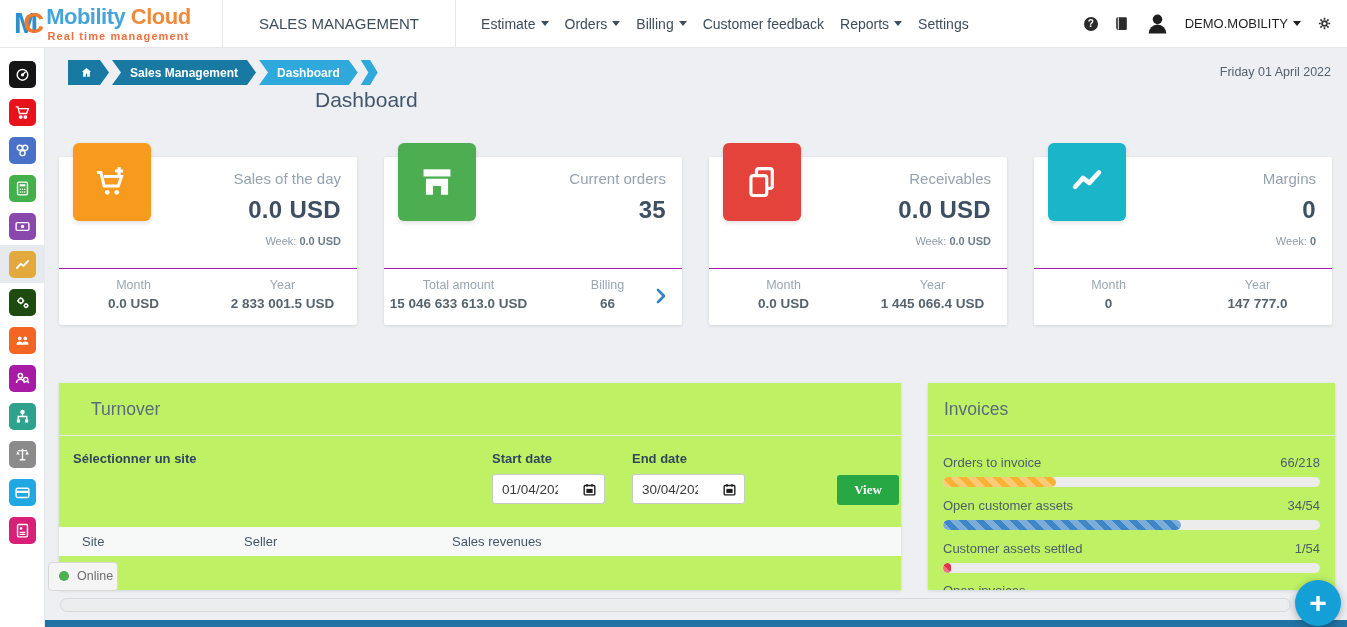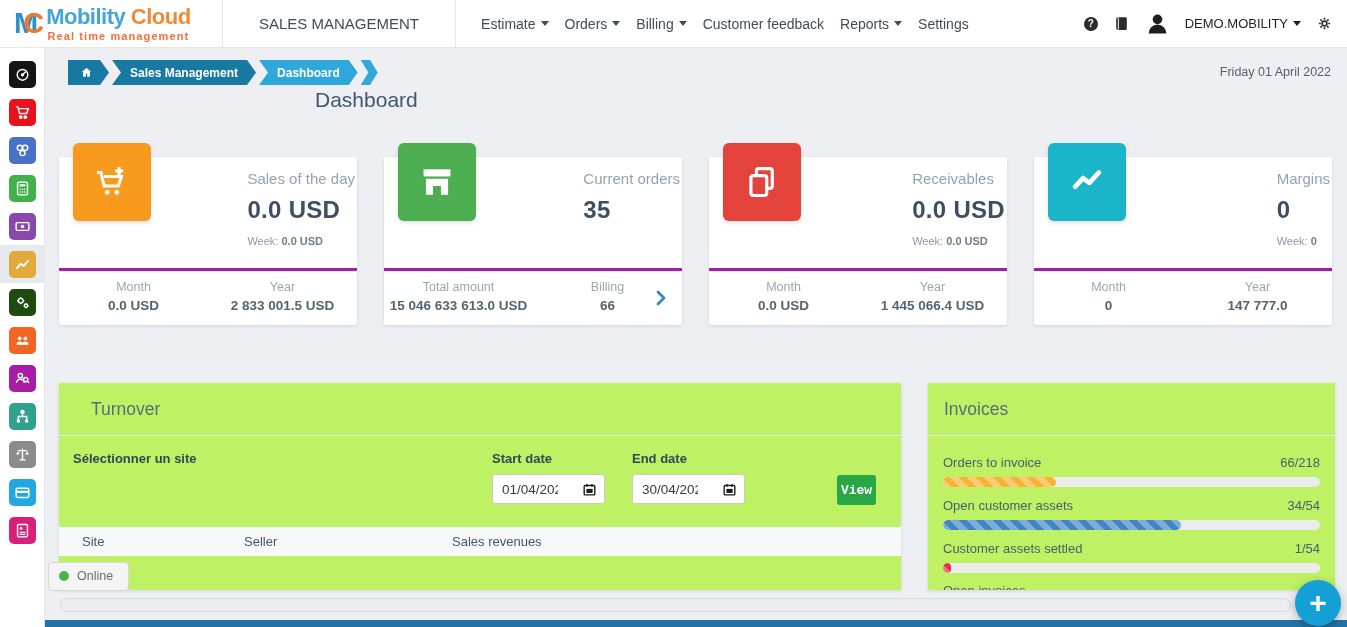--- a/index.html
+++ b/index.html
@@ -41,58 +41,58 @@
   .crumb-last { background:#2fa9dc; padding:0 18px 0 18px; clip-path:polygon(0 0, calc(100% - 9px) 0, 100% 50%, calc(100% - 9px) 100%, 0 100%, 9px 50%); }
   .crumb-tail { width:17px; height:25px; background:#2fa9dc; clip-path:polygon(0 0, 55% 0, 100% 50%, 55% 100%, 0 100%, 45% 50%); }
   .page-date { position:absolute; right:16px; top:65px; font-size:12.5px; color:#55616e; }
   .page-title { position:absolute; left:315px; top:88px; font-size:21px; color:#44566c; }
 
   
   .cards { position:absolute; left:59px; top:157px; display:grid; grid-template-columns:repeat(4,298px); gap:27px; }
   .card { position:relative; background:#fff; height:168px; border-radius:2px; box-shadow:0 1px 3px rgba(50,60,70,.14); }
   .card-icon { position:absolute; top:-14px; left:14px; width:78px; height:78px; border-radius:6px; display:flex; align-items:center; justify-content:center; box-shadow:0 2px 4px rgba(0,0,0,.12); }
   .card-icon svg { width:38px; height:38px; }
-  .card-head { position:absolute; top:13px; right:2px; text-align:left; }
+  .card-head { position:absolute; top:13px; right:16px; text-align:right; }
   .card-title { font-size:15px; color:#95a2b0; }
   .card-value { font-size:24px; font-weight:bold; color:#3e4f63; margin-top:9px; letter-spacing:0.3px; }
   .card-week { font-size:11px; color:#8d9aa8; margin-top:11px; }
   .card-week b { color:#6e7d8b; }
-  .card-foot { position:absolute; left:0; right:0; bottom:0; height:57px; border-top:3px solid #a21caf; display:flex; align-items:flex-start; }
+  .card-foot { position:absolute; left:0; right:0; bottom:0; height:57px; border-top:1px solid #a21caf; display:flex; align-items:flex-start; }
   .foot-col { flex:1; text-align:center; padding-top:9px; }
   .foot-label { font-size:12.5px; color:#9aa7b3; }
   .foot-value { font-size:13.5px; color:#55646f; font-weight:bold; margin-top:4px; }
   .foot-chevron { position:absolute; right:14px; top:18px; cursor:pointer; }
 
   
   .panel { position:absolute; top:383px; background:#bef264; height:207px; border-radius:0; box-shadow:0 1px 3px rgba(50,60,70,.14); overflow:hidden; }
   .panel-turnover { left:59px; width:842px; }
   .panel-invoices { left:928px; width:407px; }
   .panel-title { font-size:17.5px; color:#5b6b7c; padding:16px 0 0 32px; }
   .panel-invoices .panel-title { padding-left:16px; }
   .panel-divider { border-bottom:1px solid #e9e9e9; margin-top:15px; }
 
   .fgroup { position:absolute; }
   .fgroup-label { font-size:13px; font-weight:bold; color:#33475b; }
   .selectbox { position:relative; width:185px; margin-top:9px; border-bottom:1px solid #8fc0dc; padding:6px 14px 7px 2px; font-size:13.5px; color:#5f6c7b; cursor:pointer; }
   .select-caret { position:absolute; right:4px; top:12px; width:0; height:0; border-left:4px solid transparent; border-right:4px solid transparent; border-top:5px solid #8a8a8a; }
   .dateinput { width:113px; height:30px; margin-top:8px; border:1px solid #c9c9c9; border-radius:3px; background:#fff; display:flex; align-items:center; justify-content:space-between; padding:0 7px 0 9px; font-size:13.5px; color:#3a3a3a; cursor:text; }
   .dateinput .dval { width:56px; overflow:hidden; white-space:nowrap; }
-  .view-btn { position:absolute; left:778px; top:92px; width:39px; height:30px; background:#28a745; color:#fff; border:none; border-radius:3px; font-size:13px; font-weight:bold; font-family:Liberation Mono, monospace; cursor:pointer; }
+  .view-btn { position:absolute; left:778px; top:92px; width:62px; height:30px; background:#28a745; color:#fff; border:none; border-radius:3px; font-size:13px; font-weight:bold; font-family:Liberation Serif, serif; cursor:pointer; }
   .thead { position:absolute; left:0; right:0; top:144px; height:29px; background:#f7f8f8; display:flex; align-items:center; font-size:13px; color:#44566c; }
   .th1 { padding-left:23px; width:185px; }
   .th2 { width:208px; }
   .th3 { flex:1; }
 
   .inv-row { position:absolute; left:15px; right:15px; }
   .inv-line { display:flex; justify-content:space-between; font-size:13px; color:#4d5d6c; }
   .bar-track { height:10px; margin-top:7px; background:#ececec; border-radius:5px; overflow:hidden; }
   .bar-fill { height:100%; border-radius:5px; background-image:repeating-linear-gradient(45deg, rgba(255,255,255,.32) 0 6px, rgba(255,255,255,0) 6px 12px); }
 
   
-  .online-badge { position:absolute; left:48px; top:562px; z-index:9; background:#f4f4f4; border:1px solid #d8d8d8; border-radius:4px; padding:6px 15px 7px 10px; display:flex; align-items:center; gap:8px; font-size:12.5px; color:#6e6e6e; }
+  .online-badge { position:absolute; left:48px; top:562px; z-index:9; background:#f4f4f4; border:1px solid #d8d8d8; border-radius:4px; padding:6px 4px 7px 10px; display:flex; align-items:center; gap:8px; font-size:12.5px; color:#6e6e6e; }
   .online-dot { width:10px; height:10px; border-radius:50%; background:#4caf50; }
   .hscroll { position:absolute; left:60px; top:598px; width:1231px; height:14px; background:#ebedef; border:1px solid #d7d9db; border-radius:7px; z-index:2; cursor:pointer; }
   .bottom-bar { position:absolute; left:0; bottom:0; width:100%; height:7px; background:#2173a5; z-index:3; }
   .fab { position:absolute; left:1295px; top:580px; width:46px; height:46px; border-radius:50%; background:#14a0d6; color:#fff; border:none; font-size:30px; font-weight:bold; line-height:40px; text-align:center; box-shadow:0 2px 8px rgba(0,0,0,.3); z-index:10; cursor:pointer; font-family:inherit; }
 </style>
 </head>
 <body>
 
 <div class="header">
   <div class="logo">

